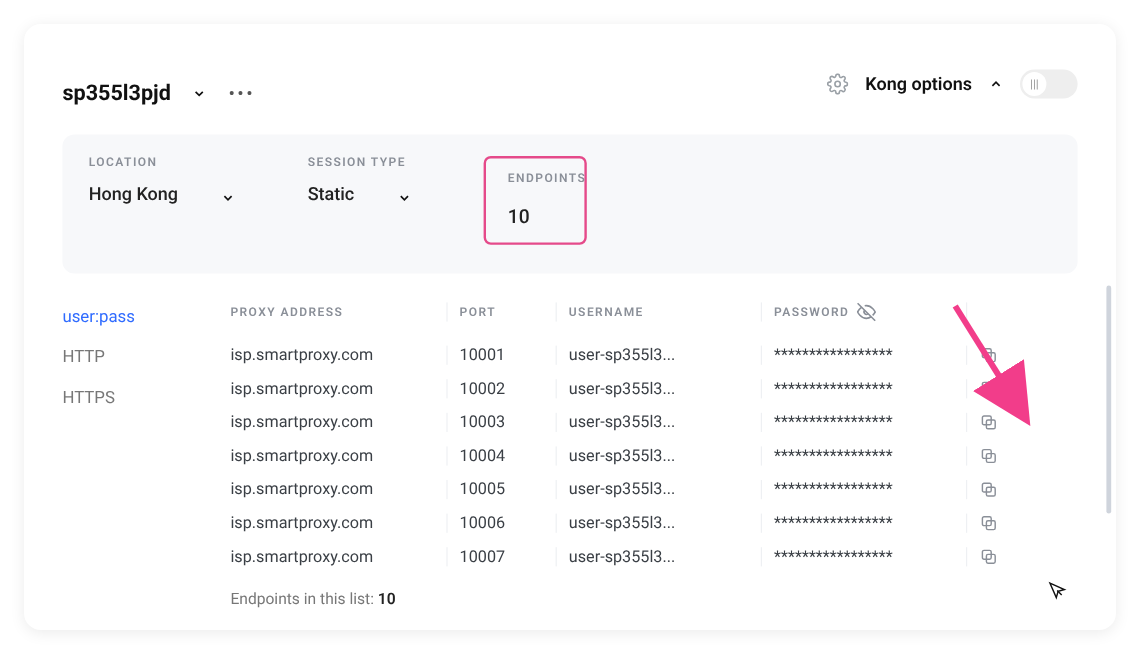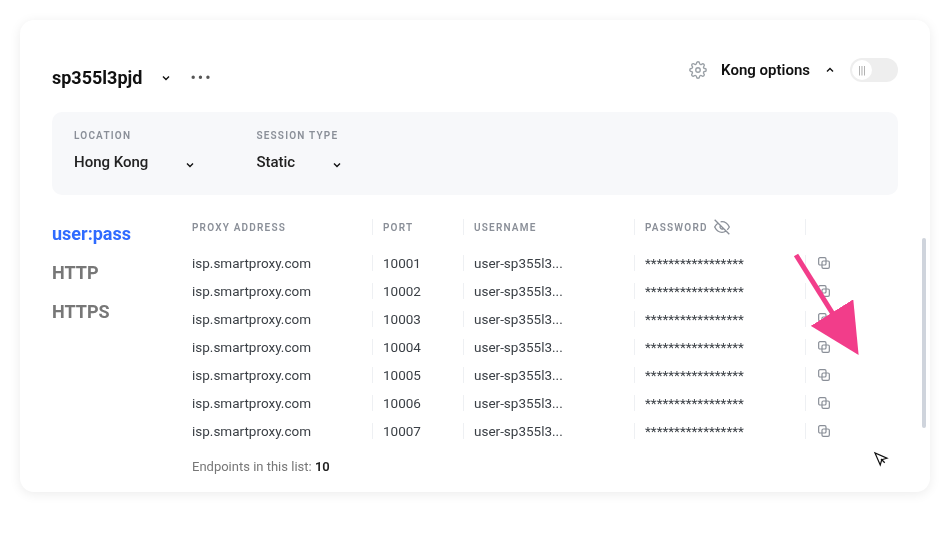--- a/index.html
+++ b/index.html
@@ -39,21 +39,21 @@
     border: 2px solid #e54a8a;
     border-radius: 6px;
     padding: 12px 18px;
     width: 86px;
   }
   .endpoints-box .filter-label { margin-bottom: 16px; display:block; }
   .endpoints-box .ep-val { font-size:16px; font-weight:500; color:#222; }
 
   .table-area { display:flex; margin-top: 24px; position:relative; }
   .left-tabs { width: 140px; display:flex; flex-direction:column; gap: 18px; padding-top: 4px; }
-  .tab { font-size: 18px; font-weight:700; color:#777; cursor:pointer; }
+  .tab { font-size: 14px; font-weight:400; color:#777; cursor:pointer; }
   .tab.active { color: #2f6bff; }
 
   .tbl { flex: 1; position:relative; }
   .hdr-row { display:flex; align-items:center; font-size:10px; letter-spacing:1.2px; color:#8a8f98; font-weight:600; text-transform:uppercase; padding-bottom: 14px; }
   .col-addr { width: 180px; }
   .col-port { width: 80px; }
   .col-user { width: 160px; }
   .col-pass { width: 160px; display:flex; align-items:center; gap:6px; }
   .col-copy { width: 40px; }
   .sep { width:1px; background:#eef0f3; align-self:stretch; margin: 0 10px 0 0; }
@@ -133,20 +133,24 @@
     <div class="filter-col">
       <span class="filter-label">SESSION TYPE</span>
       <span class="filter-value">
         <span>Static</span>
         <span class="chev">
           <svg width="12" height="12" viewBox="0 0 24 24" fill="none" stroke="#111" stroke-width="2.8">
               <path d="M6 9l6 6 6-6"></path>
             </svg>
         </span>
       </span>
+    </div>
+    <div class="endpoints-box">
+      <span class="filter-label">ENDPOINTS</span>
+      <div class="ep-val">10</div>
     </div>
   </div>
 
   <div class="table-area">
     <div class="left-tabs">
       <div class="tab active">user:pass</div>
       <div class="tab">HTTP</div>
       <div class="tab">HTTPS</div>
     </div>
 

